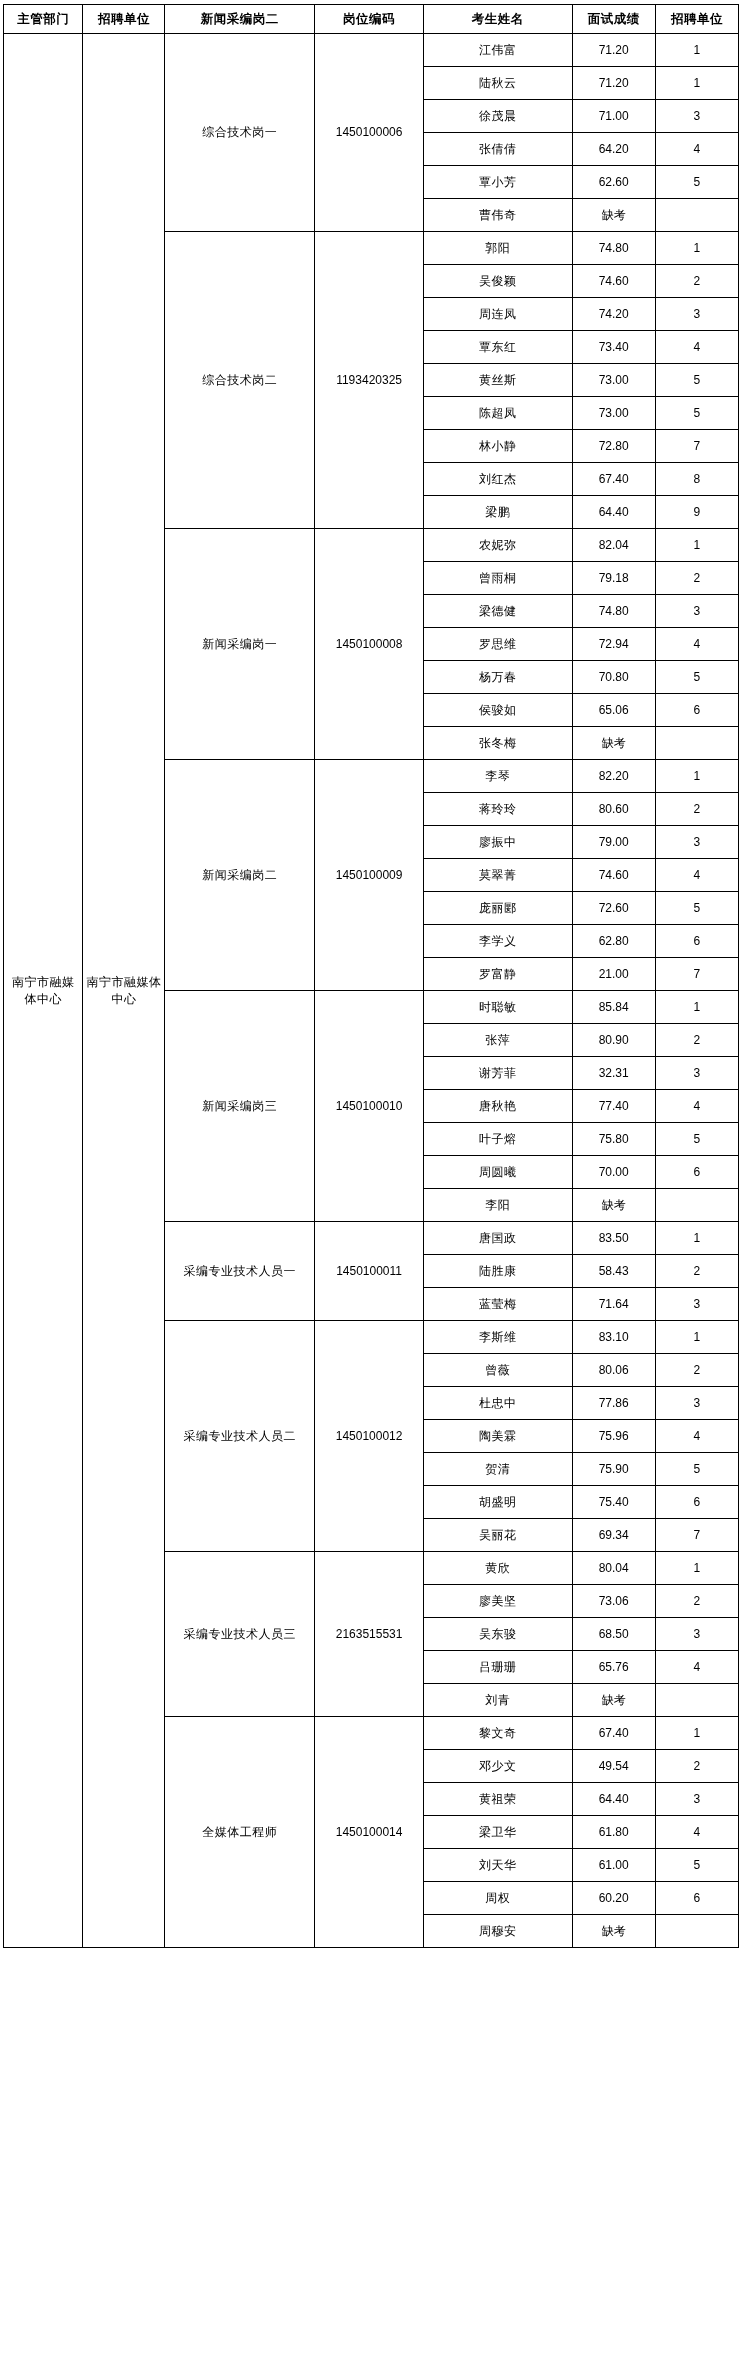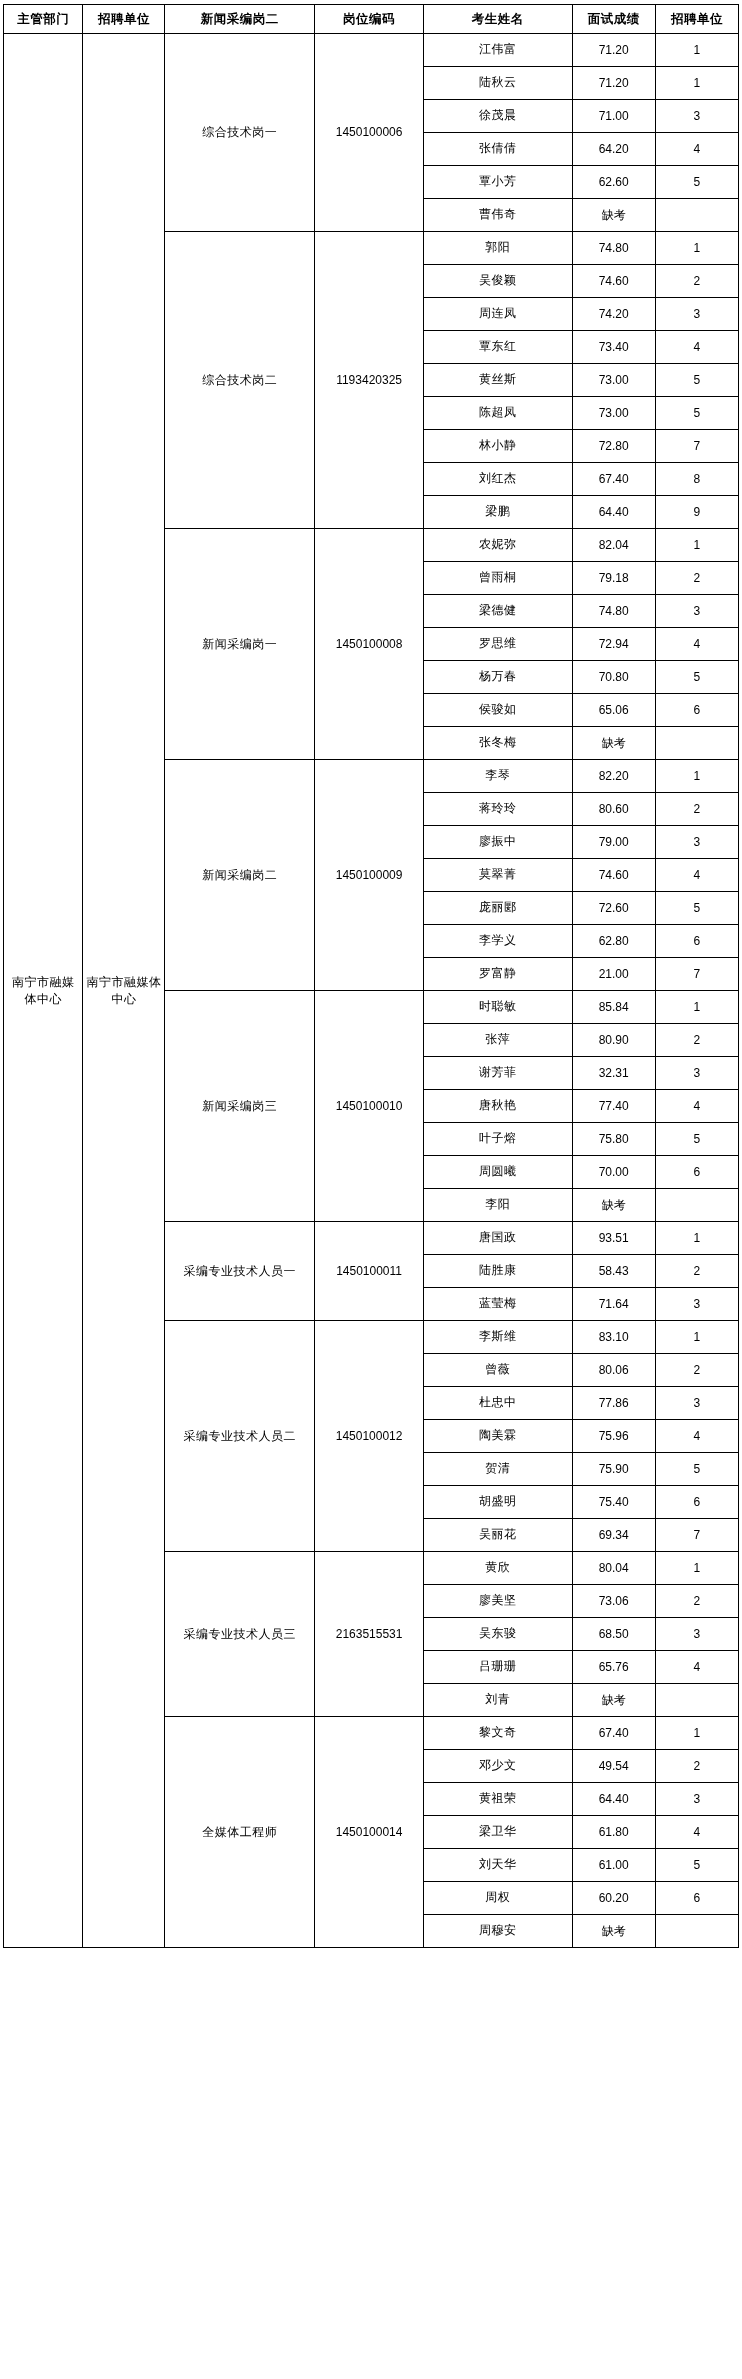--- a/index.html
+++ b/index.html
@@ -48,21 +48,20 @@
     letter-spacing: 0.5px;
   }
   td.code {
     font-size: 12px;
     letter-spacing: 0px;
   }
   td.name {
     font-size: 12.5px;
     letter-spacing: 0.5px;
     height: 30px;
-    font-family: Liberation Mono, monospace;
   }
   td.score, td.rank {
     font-size: 12px;
   }
   col.c-dept { width: 63px; }
   col.c-unit { width: 65px; }
   col.c-post { width: 119px; }
   col.c-code { width: 86px; }
   col.c-name { width: 118px; }
   col.c-score { width: 66px; }
@@ -283,21 +282,21 @@
         </tr>
         <tr>
           <td class="name">李阳</td>
           <td class="score">缺考</td>
           <td class="rank"></td>
         </tr>
         <tr>
           <td class="post-name" rowspan="3">采编专业技术人员一</td>
           <td class="code" rowspan="3">1450100011</td>
           <td class="name">唐国政</td>
-          <td class="score">93.51</td>
+          <td class="score">83.50</td>
           <td class="rank">1</td>
         </tr>
         <tr>
           <td class="name">陆胜康</td>
           <td class="score">58.43</td>
           <td class="rank">2</td>
         </tr>
         <tr>
           <td class="name">蓝莹梅</td>
           <td class="score">71.64</td>

